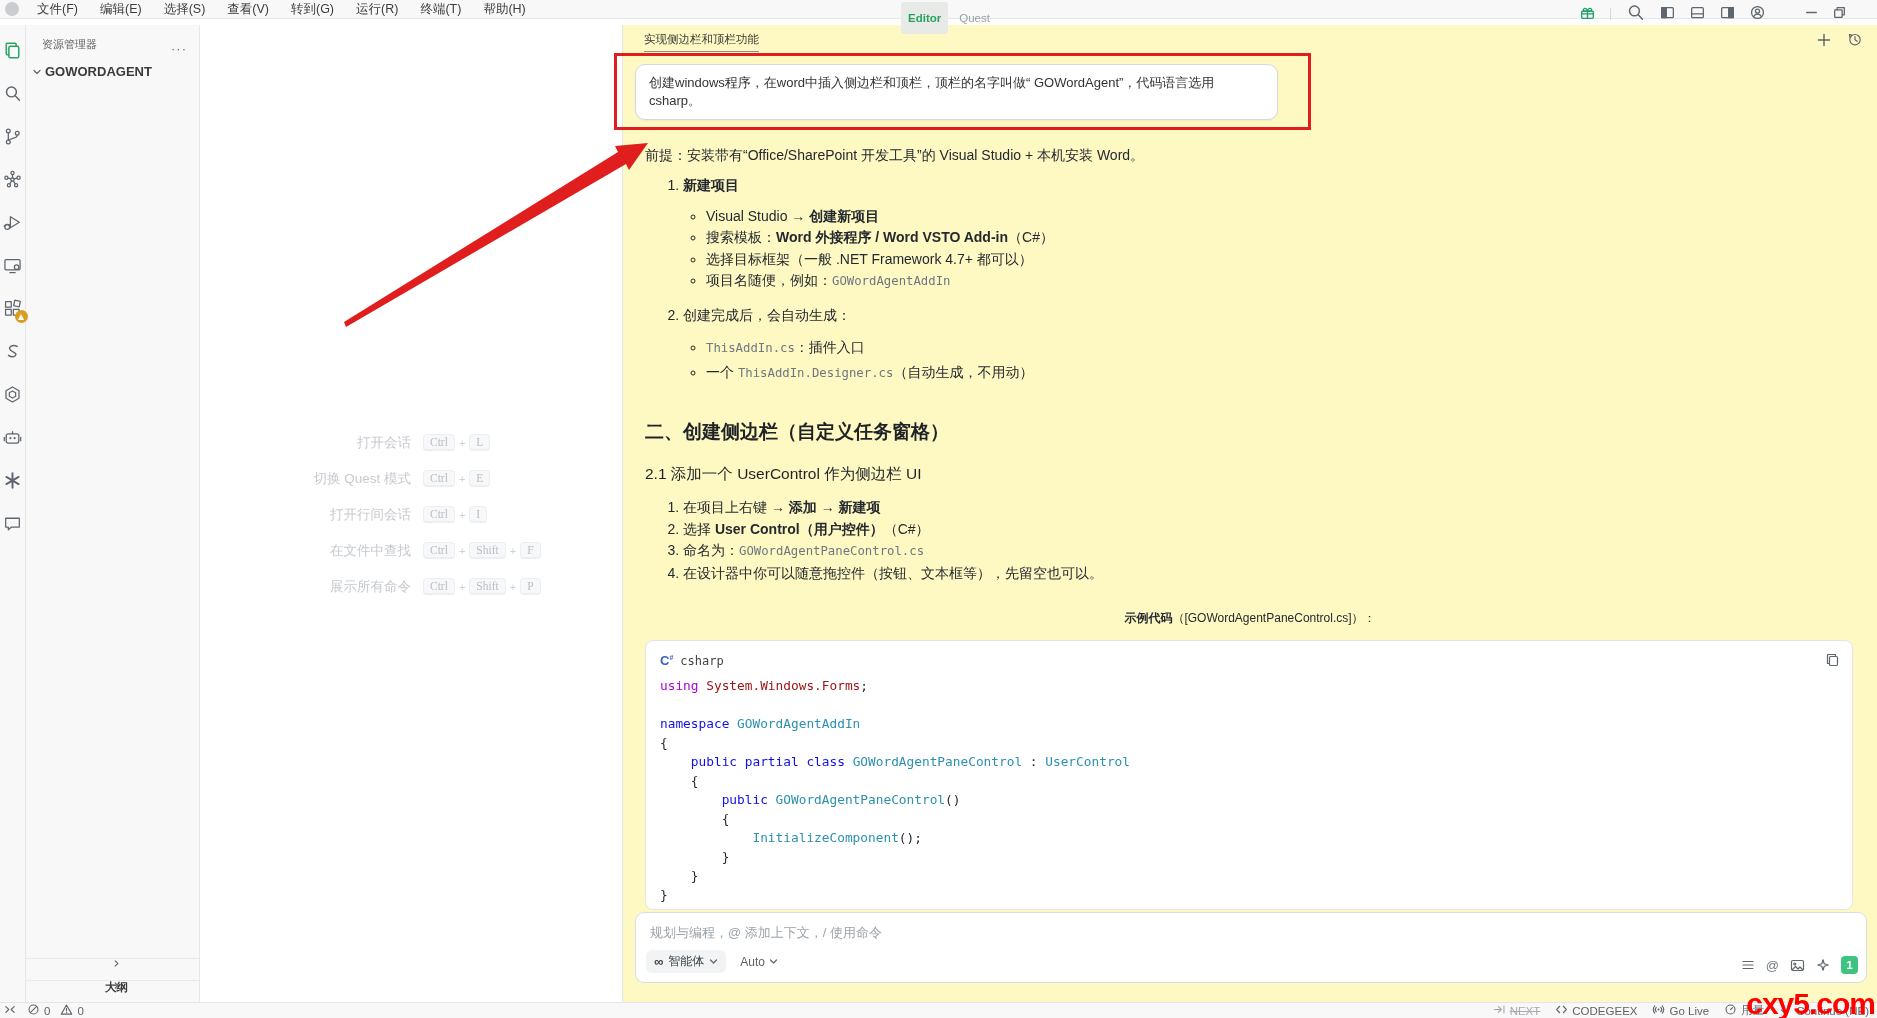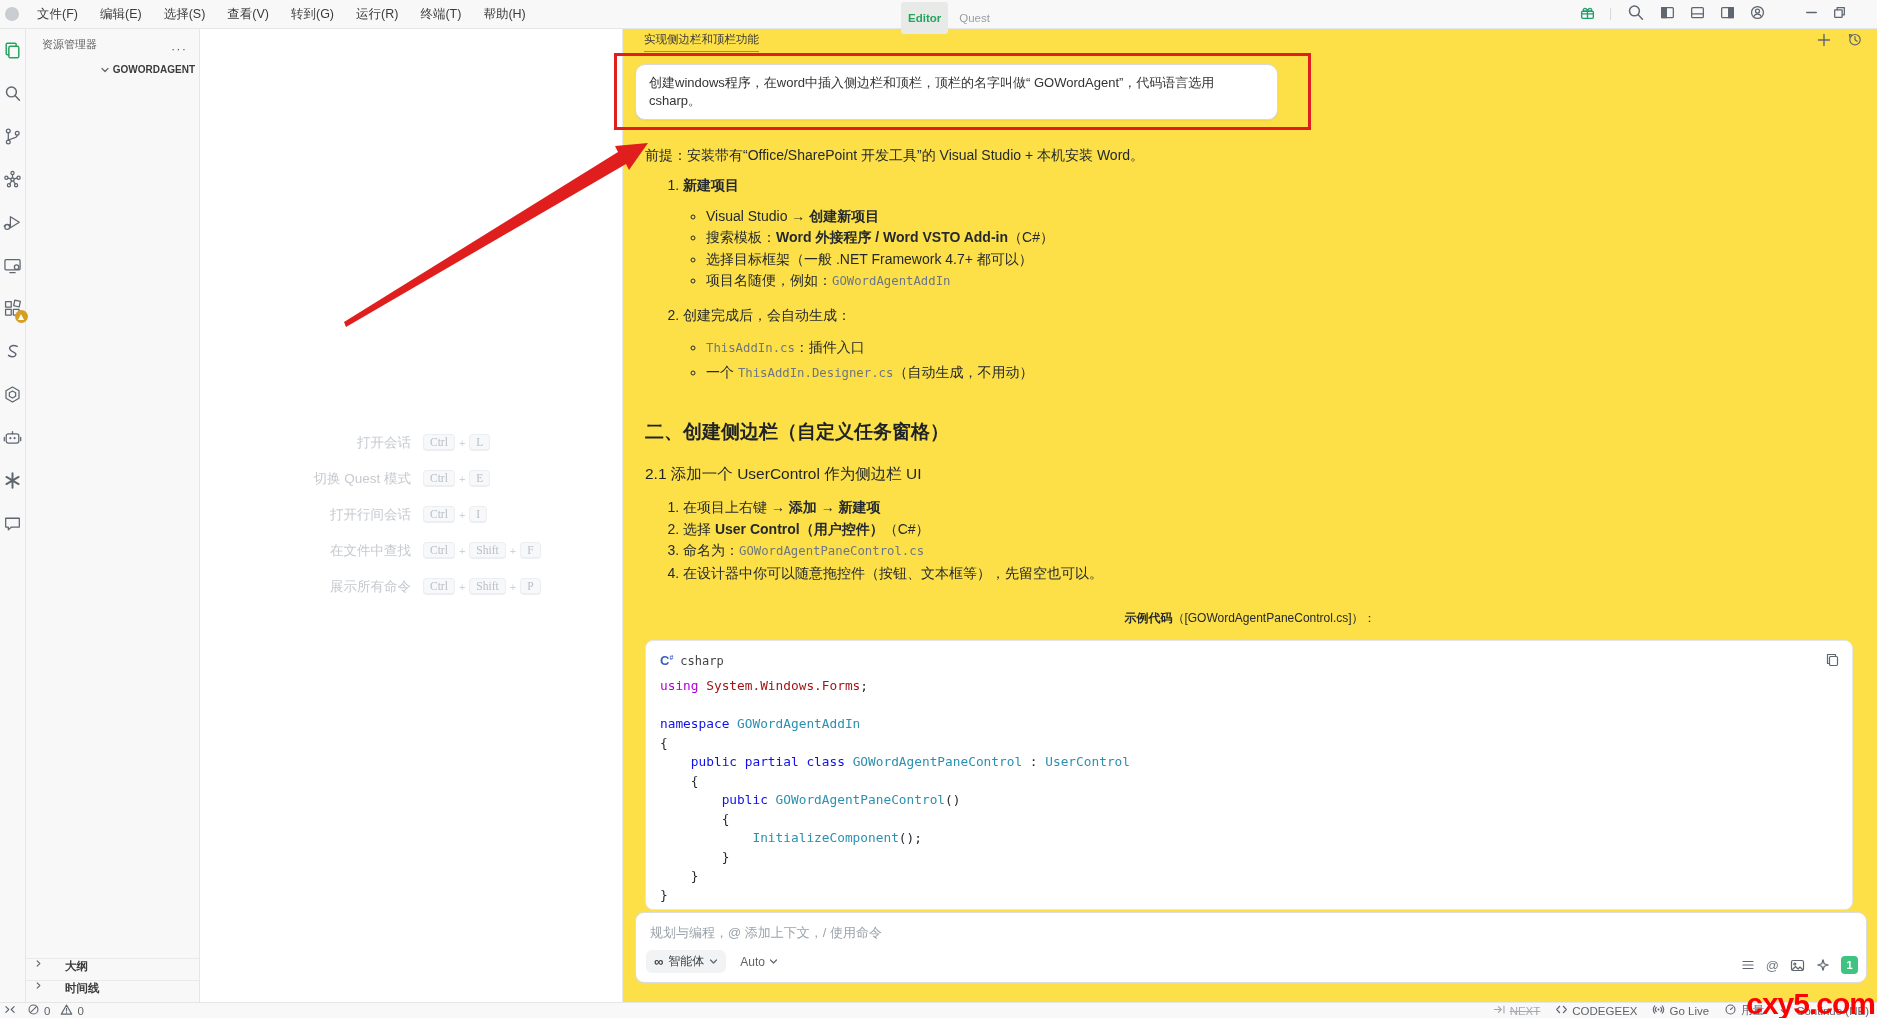--- a/index.html
+++ b/index.html
@@ -1,21 +1,21 @@
 <!DOCTYPE html>
 <html><head>
 <meta charset="utf-8">
 <style>
   * { margin:0; padding:0; box-sizing:border-box; }
   html,body { width:1877px; height:1018px; overflow:hidden; background:#fff;
     font-family:"Liberation Sans","DejaVu Sans",sans-serif; color:#24292f; }
   #app { position:relative; width:1877px; height:1018px; }
 
   
-  #titlebar { position:absolute; left:0; top:0; width:100%; height:29px; background:#f8f8f8;
+  #titlebar { position:absolute; left:0; top:0; width:100%; height:19px; background:#f8f8f8;
     border-bottom:1px solid #e4e6e8; display:flex; align-items:center; z-index:10; }
   .app-icon { width:14px; height:14px; border-radius:50%; background:#c9cdd2; margin:0 8px 0 5px; }
   #menu-items { display:flex; gap:2px; }
   .menu-item { font-size:12.5px; color:#3b3b3b; padding:3px 10px; border-radius:4px; cursor:default; }
   #mode-toggle { position:absolute; left:901px; top:2px; display:flex; align-items:center; gap:4px; font-size:11.5px; }
   .mode-tab { padding:10px 7px; border-radius:3px; color:#9aa0a6; }
   .mode-tab.active { background:#e7eae7; color:#27a35f; font-weight:700; }
   #tb-right { position:absolute; right:0; top:0; height:25px; display:flex; align-items:center; gap:13px; padding-right:30px; }
   .tb-ic { display:flex; align-items:center; }
   .tb-sep { color:#d4d7db; font-size:12px; }
@@ -30,40 +30,40 @@
     background:#d89e20; display:flex; align-items:center; justify-content:center; }
   .act-badge .tri { width:0; height:0; border-left:3.5px solid transparent; border-right:3.5px solid transparent;
     border-bottom:6px solid #fff; }
 
   
   #sidebar { position:absolute; left:26px; top:25px; width:174px; bottom:16px; background:#f8f8f8;
     border-right:1px solid #e4e6e8; }
   #sb-head { display:flex; align-items:flex-end; justify-content:space-between; padding:12px 12px 8px 16px; }
   #sb-title { font-size:11px; color:#616161; }
   #sb-more { color:#616161; font-size:13px; letter-spacing:1px; line-height:6px; }
-  .sb-root { display:flex; align-items:center; gap:3px; padding:4px 4px 4px 6px; font-size:10px;
-    font-weight:700; color:#3b3b3b;justify-content:flex-end; }
+  .sb-root { display:flex; align-items:center; gap:3px; padding:4px 4px 4px 6px; font-size:13px;
+    font-weight:700; color:#3b3b3b; }
   #sb-bottom { position:absolute; left:0; right:0; bottom:0; }
-  .sb-sec { display:flex; gap:22px; height:22px; border-top:1px solid #e7e9eb;
-    padding-left:8px; font-size:11.5px; font-weight:700; color:#3b3b3b; }
+  .sb-sec { display:flex; align-items:center; gap:12px; height:22px; border-top:1px solid #e7e9eb;
+    padding-left:8px; font-size:11.5px; font-weight:700; color:#3b3b3b;flex-direction:column; }
   .chev { display:inline-flex; }
 
   
   #editor { position:absolute; left:200px; top:25px; width:422px; bottom:16px; background:#fff; }
   #shortcuts { position:absolute; left:18px; top:407px; width:386px; display:flex; flex-direction:column; gap:15px; }
   .sc-row { display:flex; align-items:center; height:21px; }
   .sc-label { flex:0 0 205px; text-align:right; color:#c6cacf; font-size:13.5px; padding-right:12px; }
   .sc-keys { display:flex; align-items:center; gap:4px; }
   kbd { font-family:Liberation Serif, serif; font-size:11.5px; color:#b9bec5;
     background:#f7f8f9; border:1px solid #eceef1; border-bottom-width:2px; border-radius:4px;
     padding:1px 6px; min-width:14px; text-align:center; }
   .plus { color:#ced2d7; font-size:11px; }
 
   
-  #panel { position:absolute; left:622px; top:25px; right:0; bottom:16px; background:#fde047;
+  #panel { position:absolute; left:622px; top:25px; right:0; bottom:16px; background:#fef9c3;
     border-left:1px solid #e4e6e8; }
   #tab-row { display:flex; align-items:center; height:27px; padding:6px 14px 0 21px; }
   #tab-title { font-size:11.5px; color:#3b3b3b; padding-bottom:4px; border-bottom:1px solid #8a8d90; }
   #tab-actions { margin-left:auto; display:flex; gap:14px; align-items:center; }
   #doc { padding:0 22px; }
   #doc h1.d1 { margin-top:33px; font-size:19px; line-height:24px; color:#1f2328; font-weight:700; position:relative; z-index:1; }
   #premise { margin-top:36px; font-size:14px; line-height:20px; }
   ol.dl { margin-top:10px; padding-left:38px; font-size:14px; line-height:21.5px; }
   ol.dl > li + li { margin-top:12px; }
   ol.dl ul { list-style:circle; padding-left:23px; margin-top:9px; }

